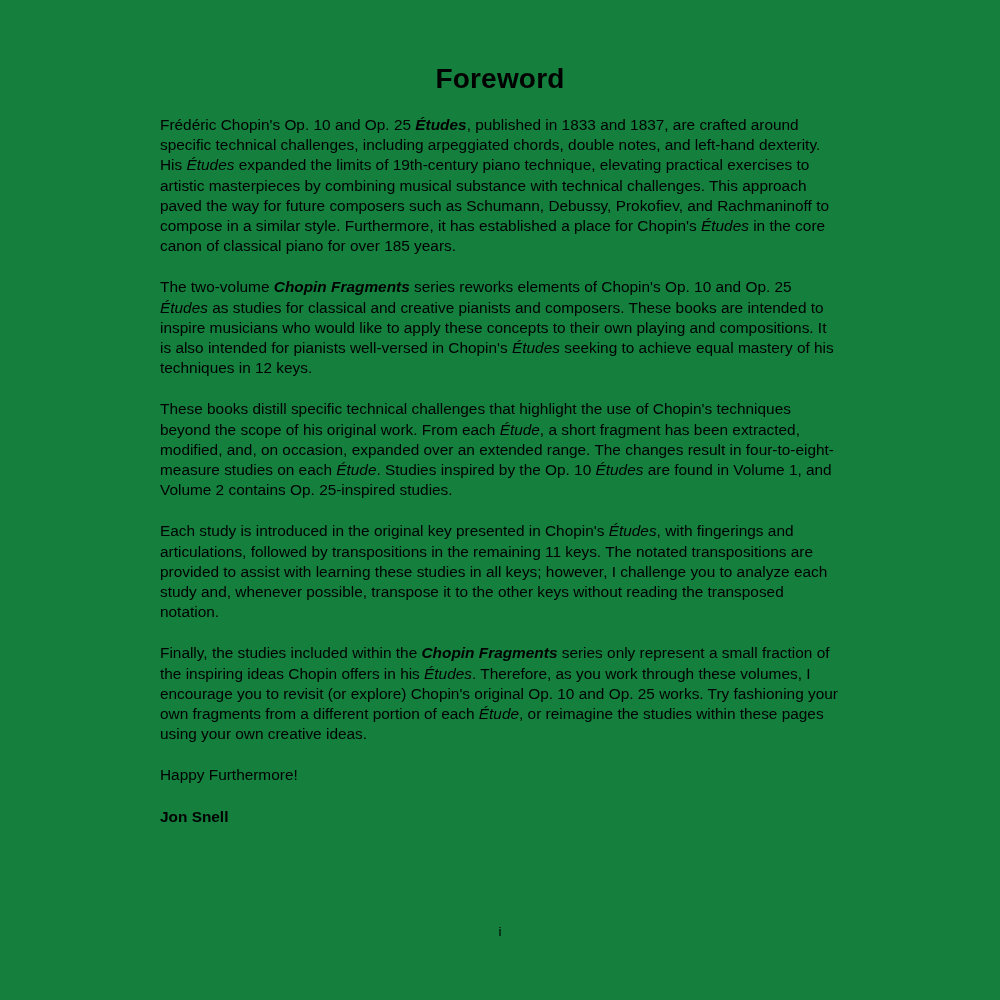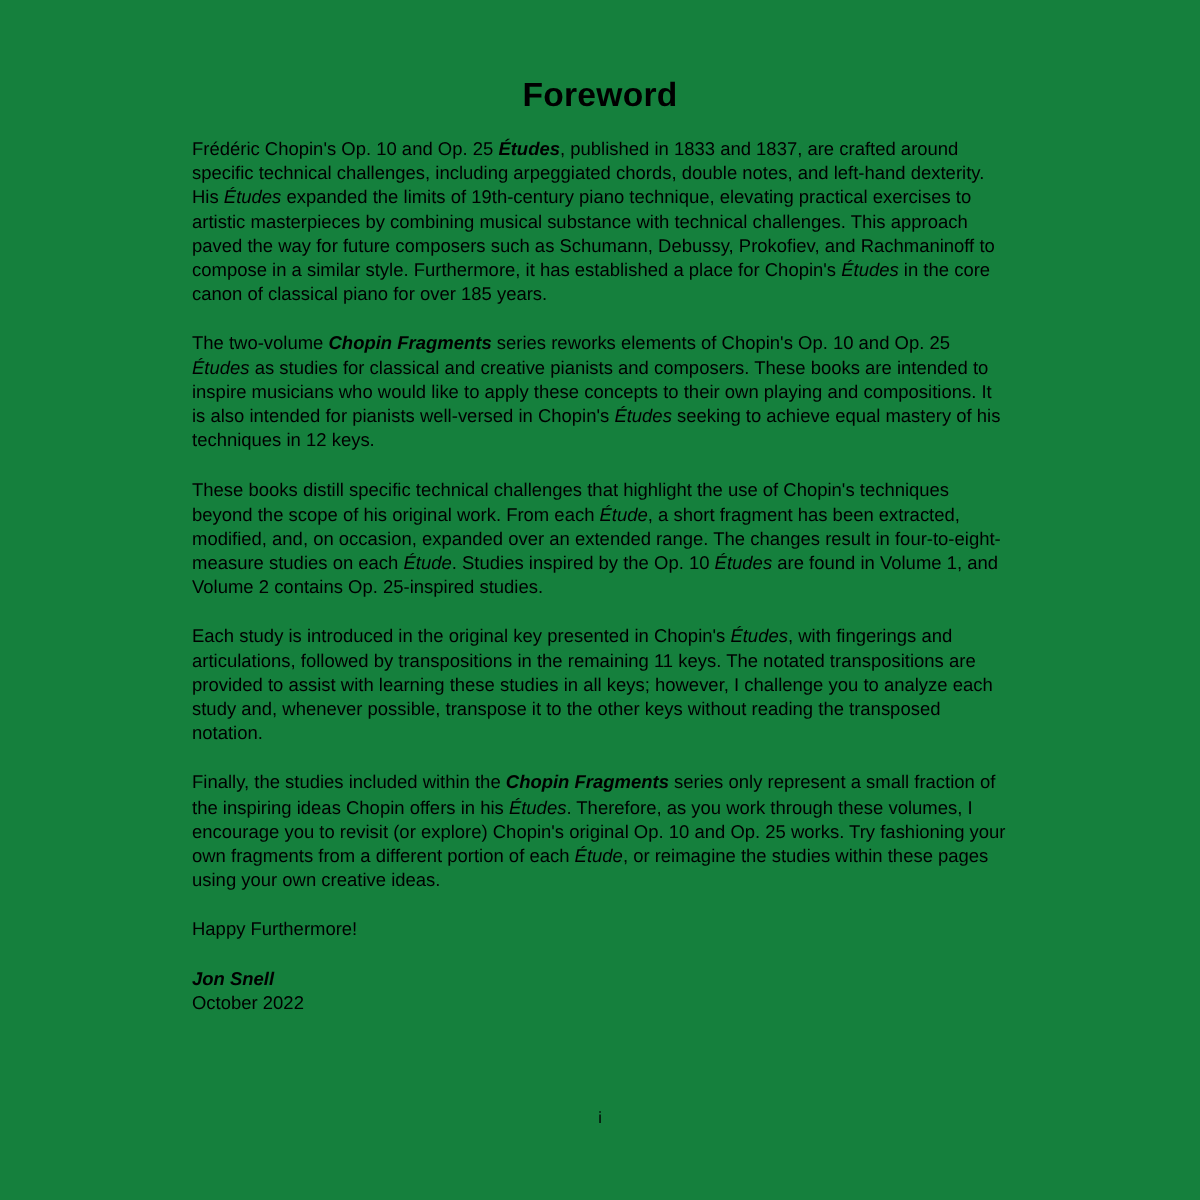--- a/index.html
+++ b/index.html
@@ -45,21 +45,21 @@
   }
   .b  { font-weight: 400; }
   .i  { font-style: italic; }
   .bi { font-weight: 700; font-style: italic; }
   .closing {
     margin: 0 0 21px 0;
   }
   .signature div {
     margin: 0;
   }
-  .sig-name { font-weight: 700; font-style: italic; }
+  .sig-name { font-weight: 700; }
   .page-number {
     position: absolute;
     top: 924px;
     left: 0;
     width: 1000px;
     text-align: center;
     font-size: 13.5px;
     line-height: 16px;
   }
 </style>
@@ -75,19 +75,18 @@
       <p><span class="b">Frédéric Chopin's Op. 10 and Op. 25 </span><span class="bi">Études</span><span>, published in 1833 and 1837, are crafted around specific technical challenges, including arpeggiated chords, double notes, and left-hand dexterity. His </span><span class="i">Études</span><span> expanded the limits of 19th-century piano technique, elevating practical exercises to artistic masterpieces by combining musical substance with technical challenges. This approach paved the way for future composers such as Schumann, Debussy, Prokofiev, and Rachmaninoff to compose in a similar style. Furthermore, it has established a place for Chopin's </span><span class="i">Études</span><span> in the core canon of classical piano for over 185 years.</span></p>
       <p><span>The two-volume </span><span class="bi">Chopin Fragments</span><span> series reworks elements of Chopin's Op. 10 and Op. 25 </span><span class="i">Études</span><span> as studies for classical and creative pianists and composers. These books are intended to inspire musicians who would like to apply these concepts to their own playing and compositions. It is also intended for pianists well-versed in Chopin's </span><span class="i">Études</span><span> seeking to achieve equal mastery of his techniques in 12 keys.</span></p>
       <p><span>These books distill specific technical challenges that highlight the use of Chopin's techniques beyond the scope of his original work. From each </span><span class="i">Étude</span><span>, a short fragment has been extracted, modified, and, on occasion, expanded over an extended range. The changes result in four-to-eight-measure studies on each </span><span class="i">Étude</span><span>. Studies inspired by the Op. 10 </span><span class="i">Études</span><span> are found in Volume 1, and Volume 2 contains Op. 25-inspired studies.</span></p>
       <p><span>Each study is introduced in the original key presented in Chopin's </span><span class="i">Études</span><span>, with fingerings and articulations, followed by transpositions in the remaining 11 keys. The notated transpositions are provided to assist with learning these studies in all keys; however, I challenge you to analyze each study and, whenever possible, transpose it to the other keys without reading the transposed notation.</span></p>
       <p><span>Finally, the studies included within the </span><span class="bi">Chopin Fragments</span><span> series only represent a small fraction of the inspiring ideas Chopin offers in his </span><span class="i">Études</span><span>. Therefore, as you work through these volumes, I encourage you to revisit (or explore) Chopin's original Op. 10 and Op. 25 works. Try fashioning your own fragments from a different portion of each </span><span class="i">Étude</span><span>, or reimagine the studies within these pages using your own creative ideas.</span></p>
 
       <p class="closing">Happy Furthermore!</p>
 
       <div class="signature">
         <div class="sig-name">Jon Snell</div>
-        <div>October 2022</div>
       </div>
     </div>
   </div>
 
   <div class="page-number">i</div>
 </div>
 
 </body></html>

